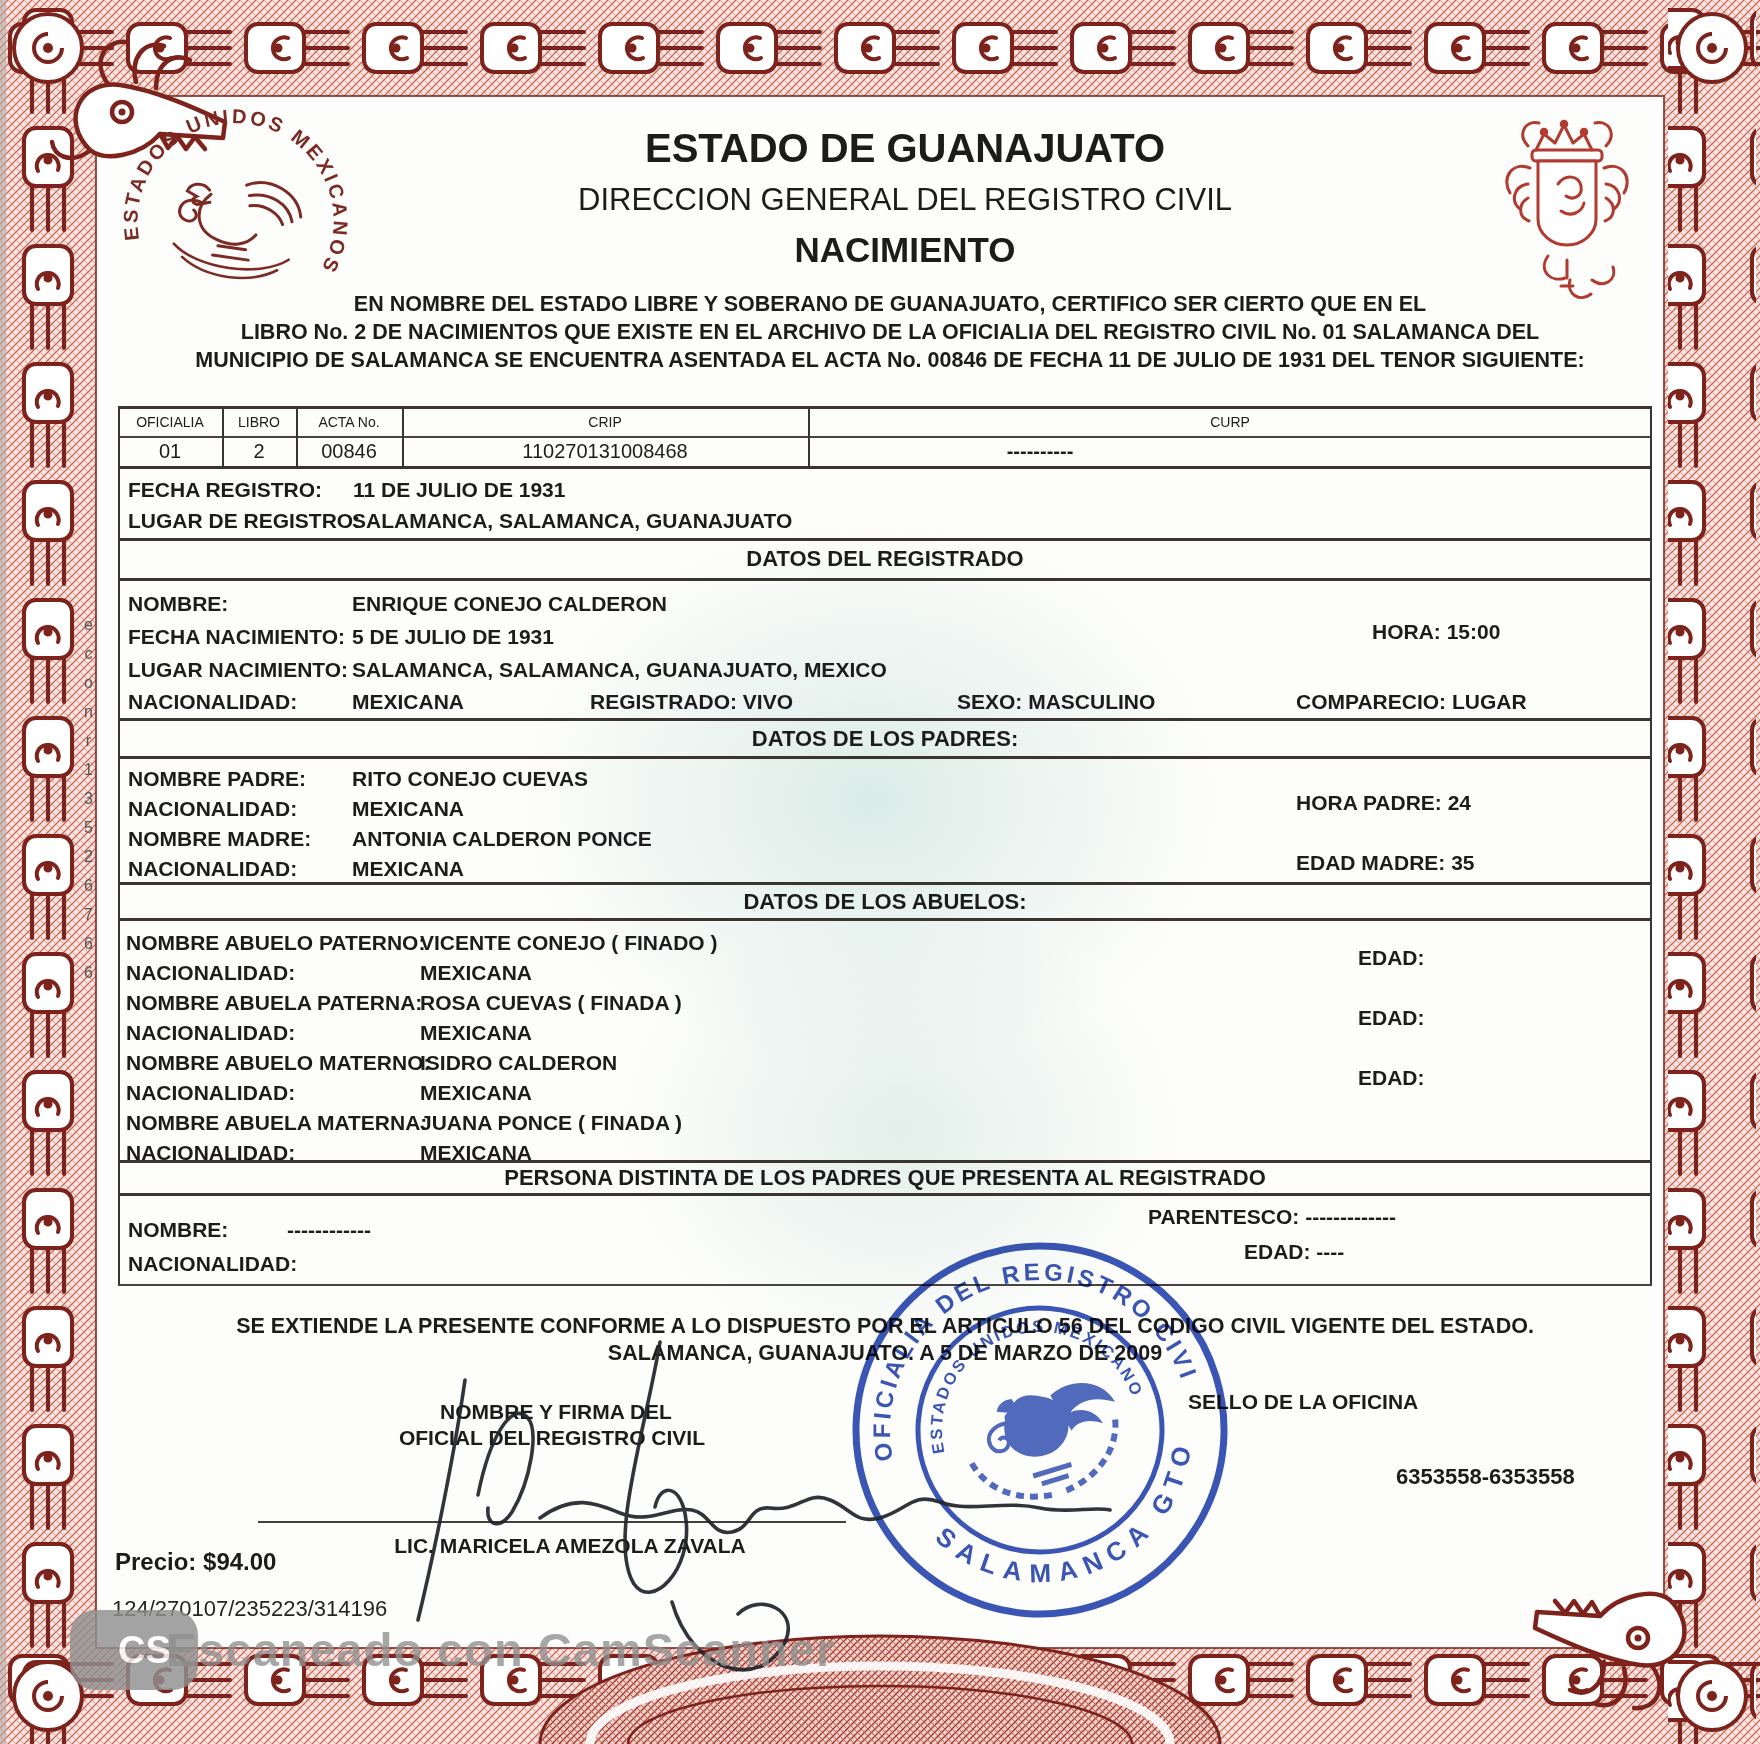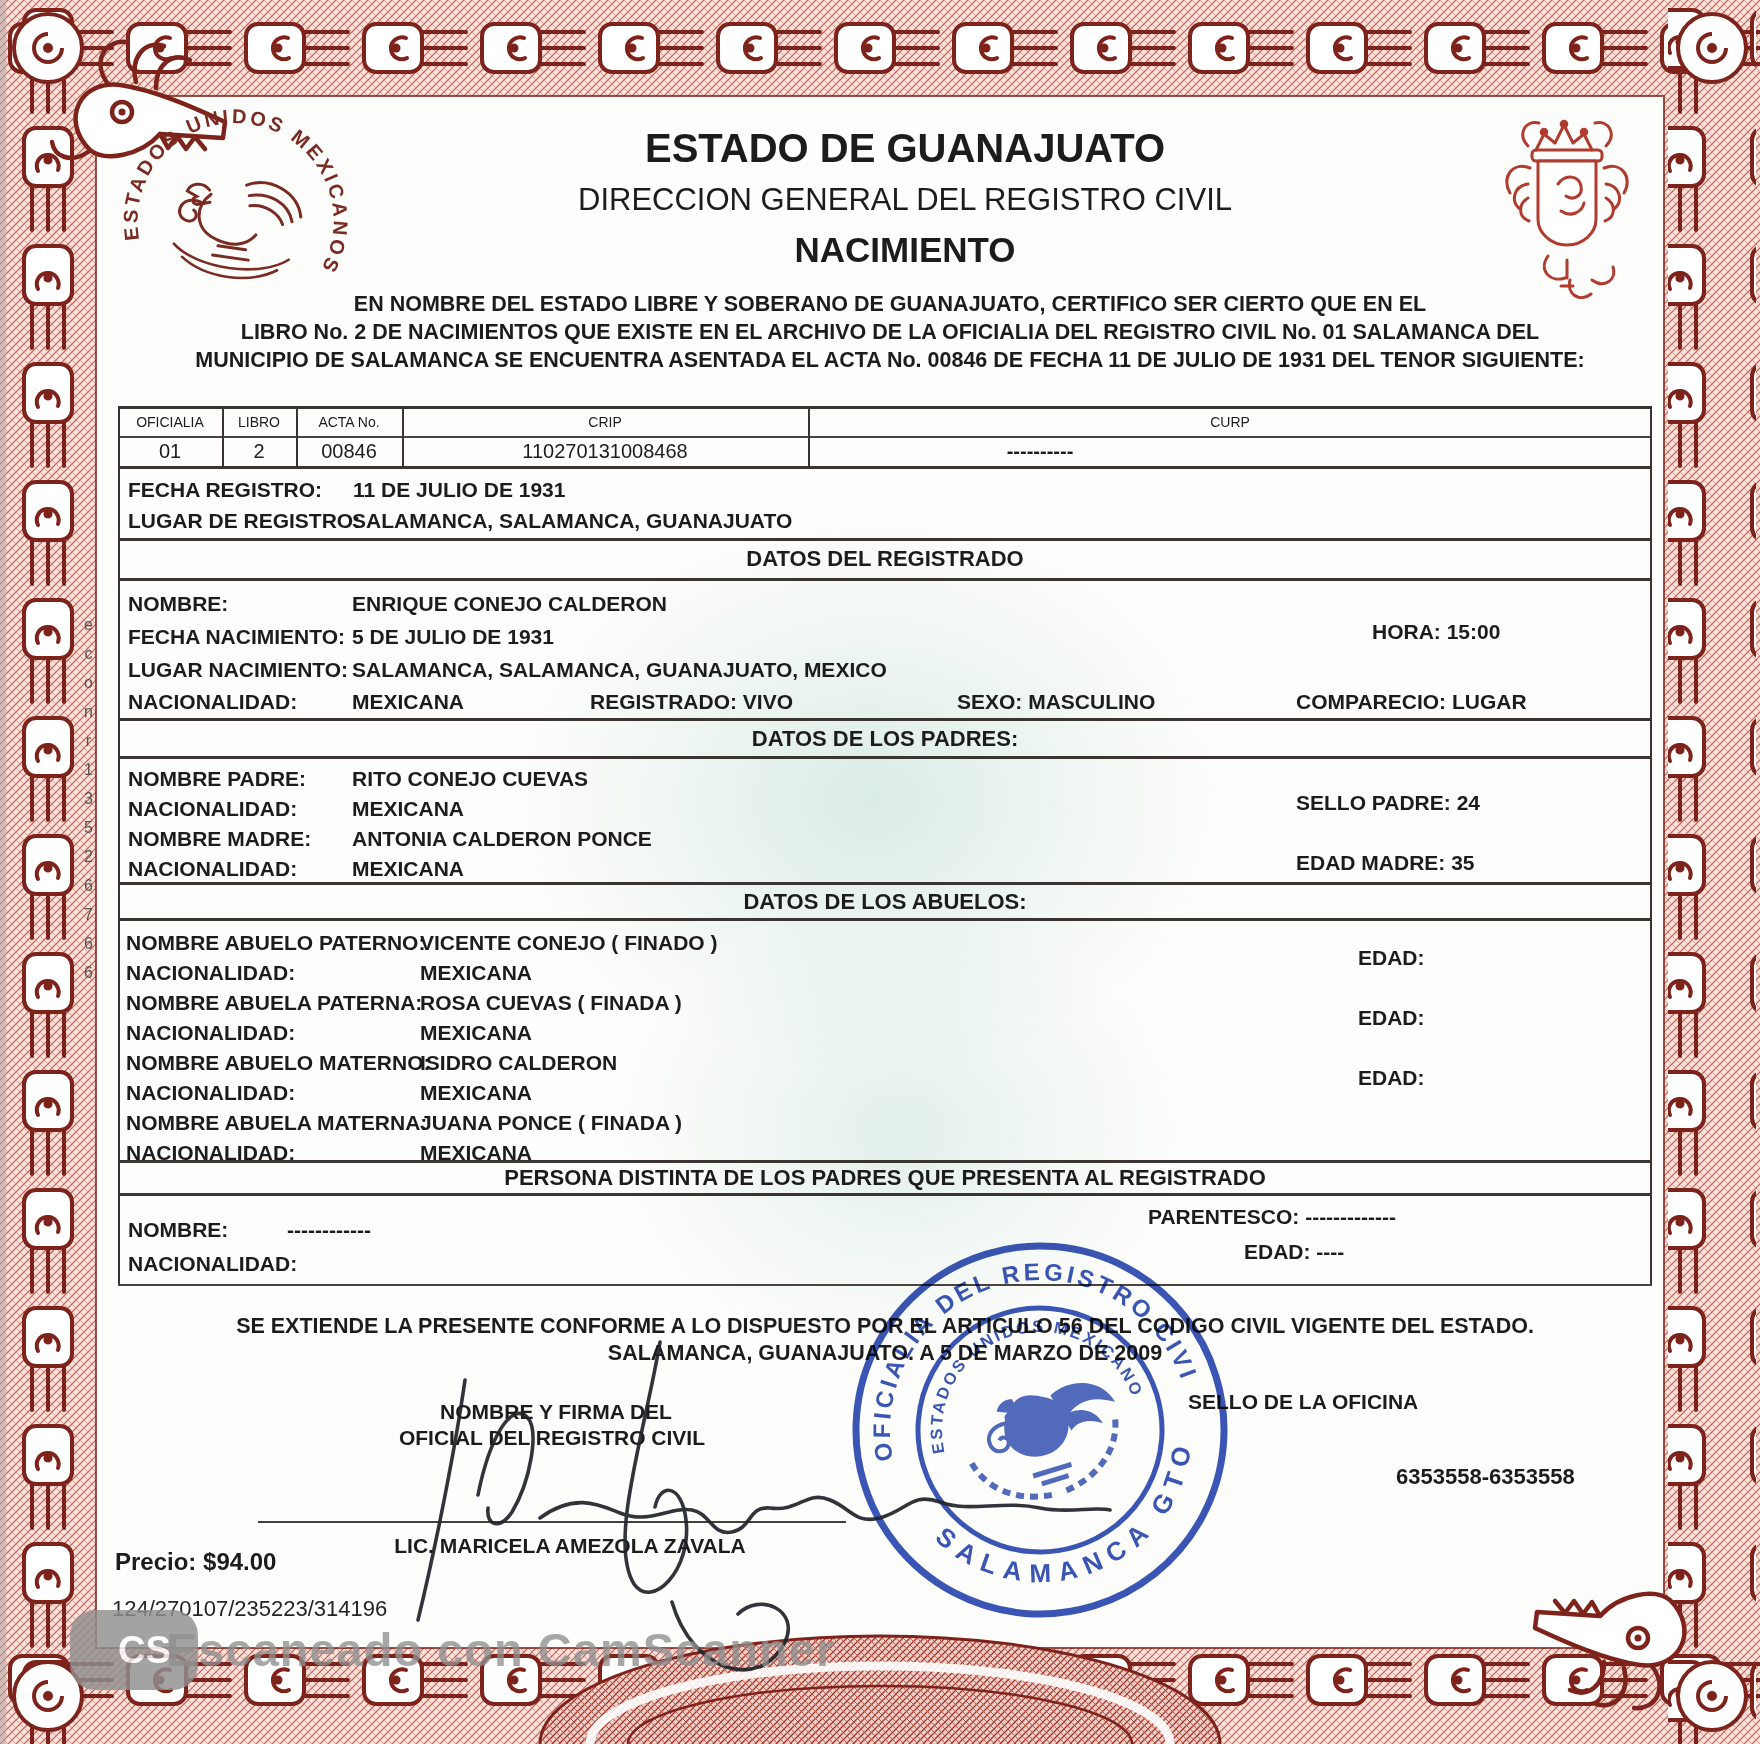--- a/index.html
+++ b/index.html
@@ -230,21 +230,21 @@
 
   <div class="hline" style="left:118px;top:718px;width:1534px;"></div>
   <div class="t s22 ctr" style="left:885px;top:726px;">DATOS DE LOS PADRES:</div>
   <div class="hline" style="left:118px;top:756px;width:1534px;"></div>
 
   <div class="t s21" style="left:128px;top:767px;">NOMBRE PADRE:</div>
   <div class="t s21" style="left:352px;top:767px;">RITO CONEJO CUEVAS</div>
   <div class="t s21" style="left:128px;top:797px;">NACIONALIDAD:</div>
   <div class="t s21" style="left:352px;top:797px;">MEXICANA</div>
   <div class="t s21" style="left:1296px;top:791px;">
-    <span>SELLO PADRE:</span>
+    <span>HORA PADRE:</span>
     <span>24</span>
   </div>
 
   <div class="t s21" style="left:128px;top:827px;">NOMBRE MADRE:</div>
   <div class="t s21" style="left:352px;top:827px;">ANTONIA CALDERON PONCE</div>
   <div class="t s21" style="left:128px;top:857px;">NACIONALIDAD:</div>
   <div class="t s21" style="left:352px;top:857px;">MEXICANA</div>
   <div class="t s21" style="left:1296px;top:851px;">
     <span>EDAD MADRE:</span>
     <span>35</span>

